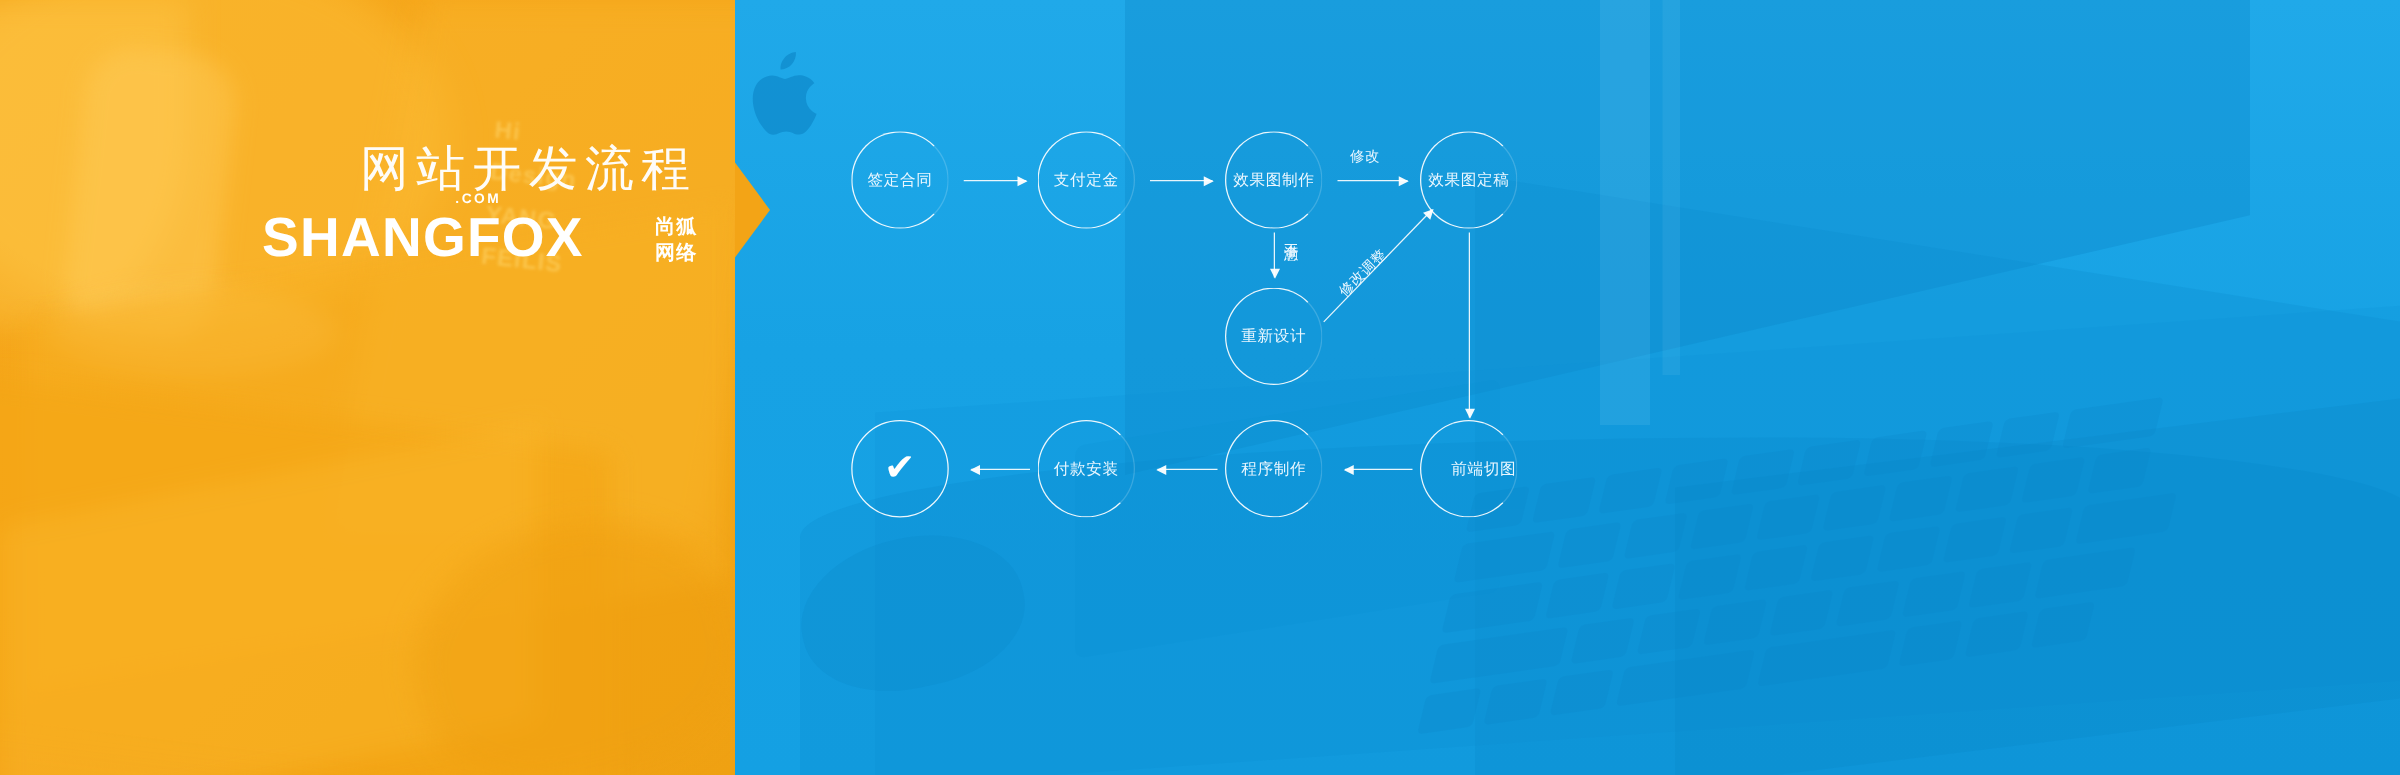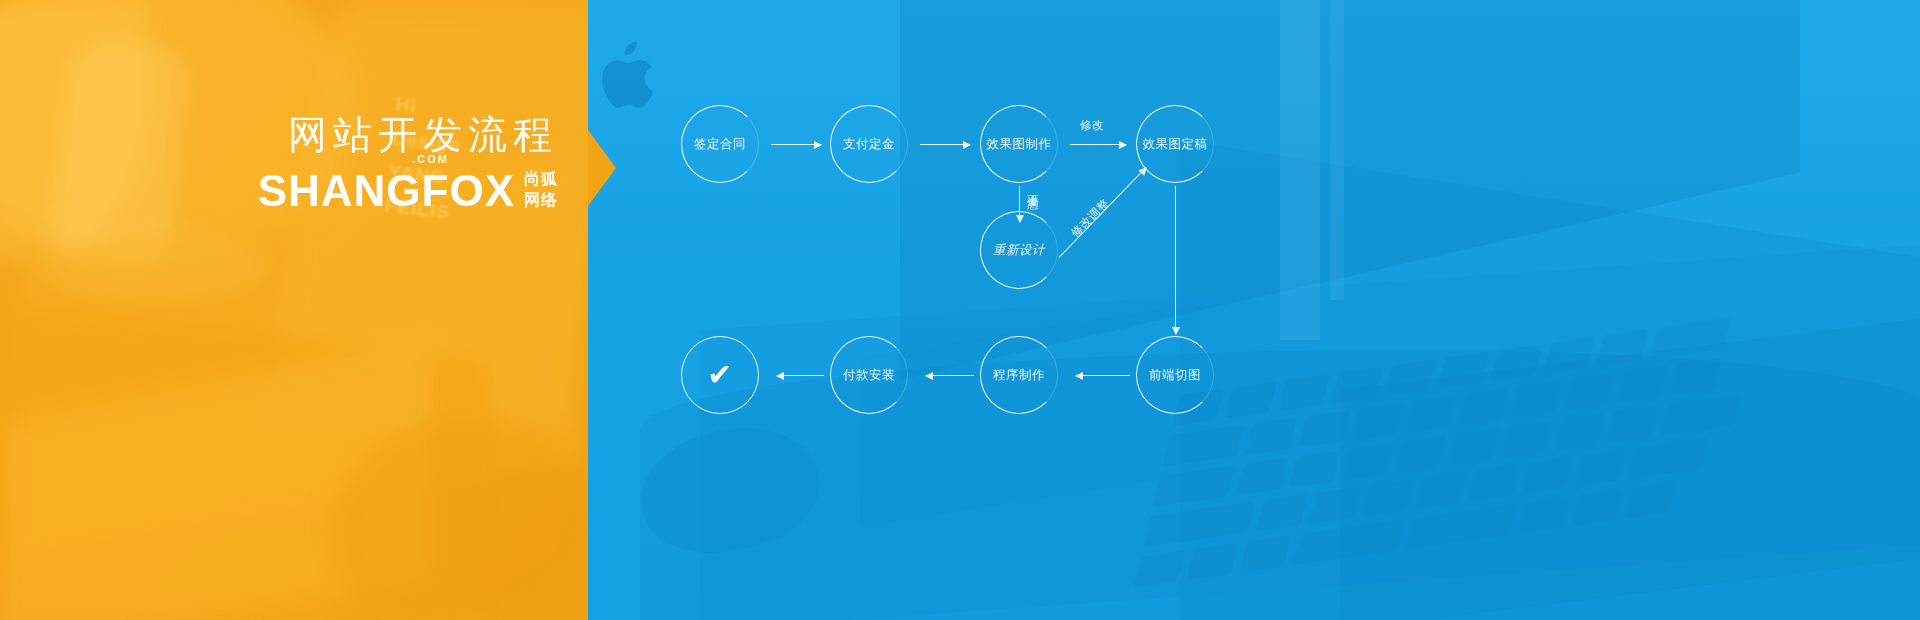--- a/index.html
+++ b/index.html
@@ -93,21 +93,21 @@
     border-left:28px solid #f3a416;
   }
   
   #left-text{position:absolute;left:0;top:0;width:588px;height:620px;}
   #page-title{
     position:absolute;right:30px;top:108px;
     color:#ffffff;font-size:39px;letter-spacing:6px;
     font-weight:300;opacity:.97;white-space:nowrap;
     font-family:"DejaVu Sans","Liberation Sans",sans-serif;
   }
-  #logo{position:absolute;right:30px;top:168px;display:flex;align-items:flex-start;}
+  #logo{position:absolute;right:30px;top:168px;display:flex;align-items:center;gap:48px;}
   #logo-word{
     color:#fff;font-size:44px;font-weight:bold;letter-spacing:1px;
     font-family:"Liberation Sans",sans-serif;font-style:normal;
     line-height:46px;transform:scaleY(1.06);
   }
   #logo-dotcom{
     position:absolute;right:66px;top:-15px;color:#fff;font-size:11px;
     letter-spacing:2px;font-weight:bold;
   }
   #logo-cn{
@@ -290,32 +290,32 @@
     </div>
     <div class="node gap" style="left:980px;top:105px;">
       <span>效果图制作</span>
     </div>
 
     <div class="arrow" style="left:771px;top:144px;width:50px;"></div>
     <div class="arrow" style="left:920px;top:144px;width:50px;"></div>
     <div class="arrow" style="left:1070px;top:144px;width:56px;"></div>
     <div class="edge-label" style="left:1080px;top:118px;">修改</div>
 
-    <div class="node gap" style="left:980px;top:211px;font-style:italic;">
+    <div class="node gap" style="left:980px;top:230px;">
       <span>重新设计</span>
     </div>
     <div class="varrow" style="left:1019px;top:186px;height:36px;"></div>
     <div class="edge-label vert" style="left:1026px;top:186px;">不满意</div>
 
     <div class="diag-line" style="left:1059px;top:257px;width:125px;transform:rotate(-46deg);"></div>
     <div class="edge-label diag" style="left:1068px;top:230px;">修改调整</div>
 
     <div class="varrow" style="left:1175px;top:186px;height:148px;"></div>
 
-    <div class="node gap" style="left:1136px;top:336px;">
+    <div class="node gap" style="left:1136px;top:336px;justify-content:flex-end;">
       <span>前端切图</span>
     </div>
     <div class="node gap" style="left:830px;top:336px;">
       <span>付款安装</span>
     </div>
     <div class="node gap" style="left:980px;top:336px;">
       <span>程序制作</span>
     </div>
     <div class="node" style="left:681px;top:336px;">
       <span class="chk">✔</span>

